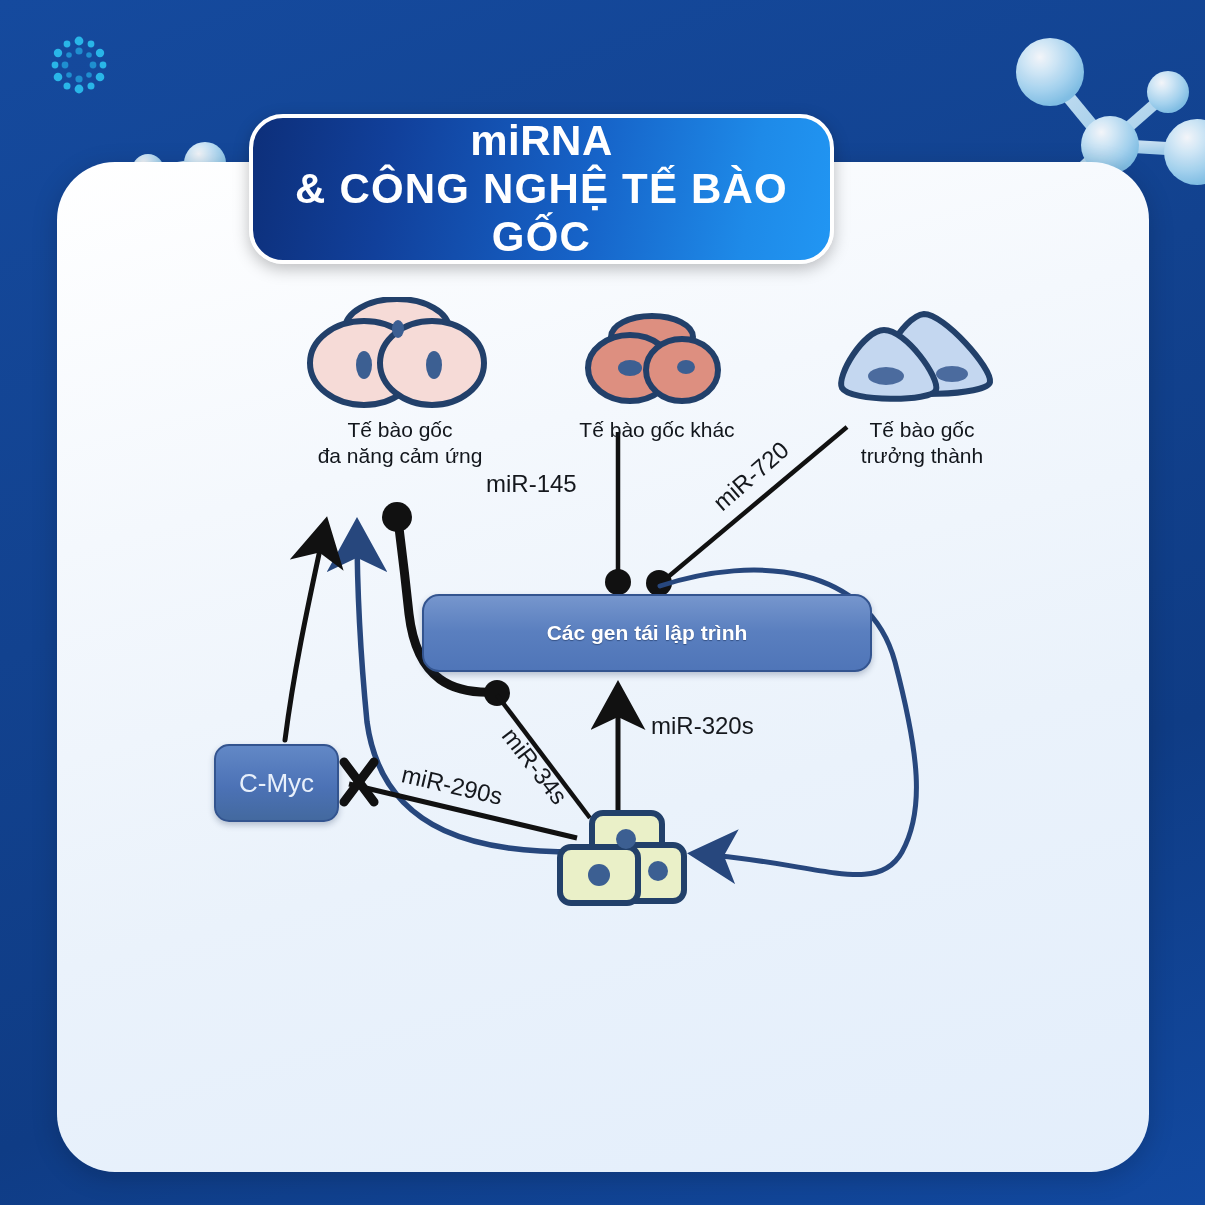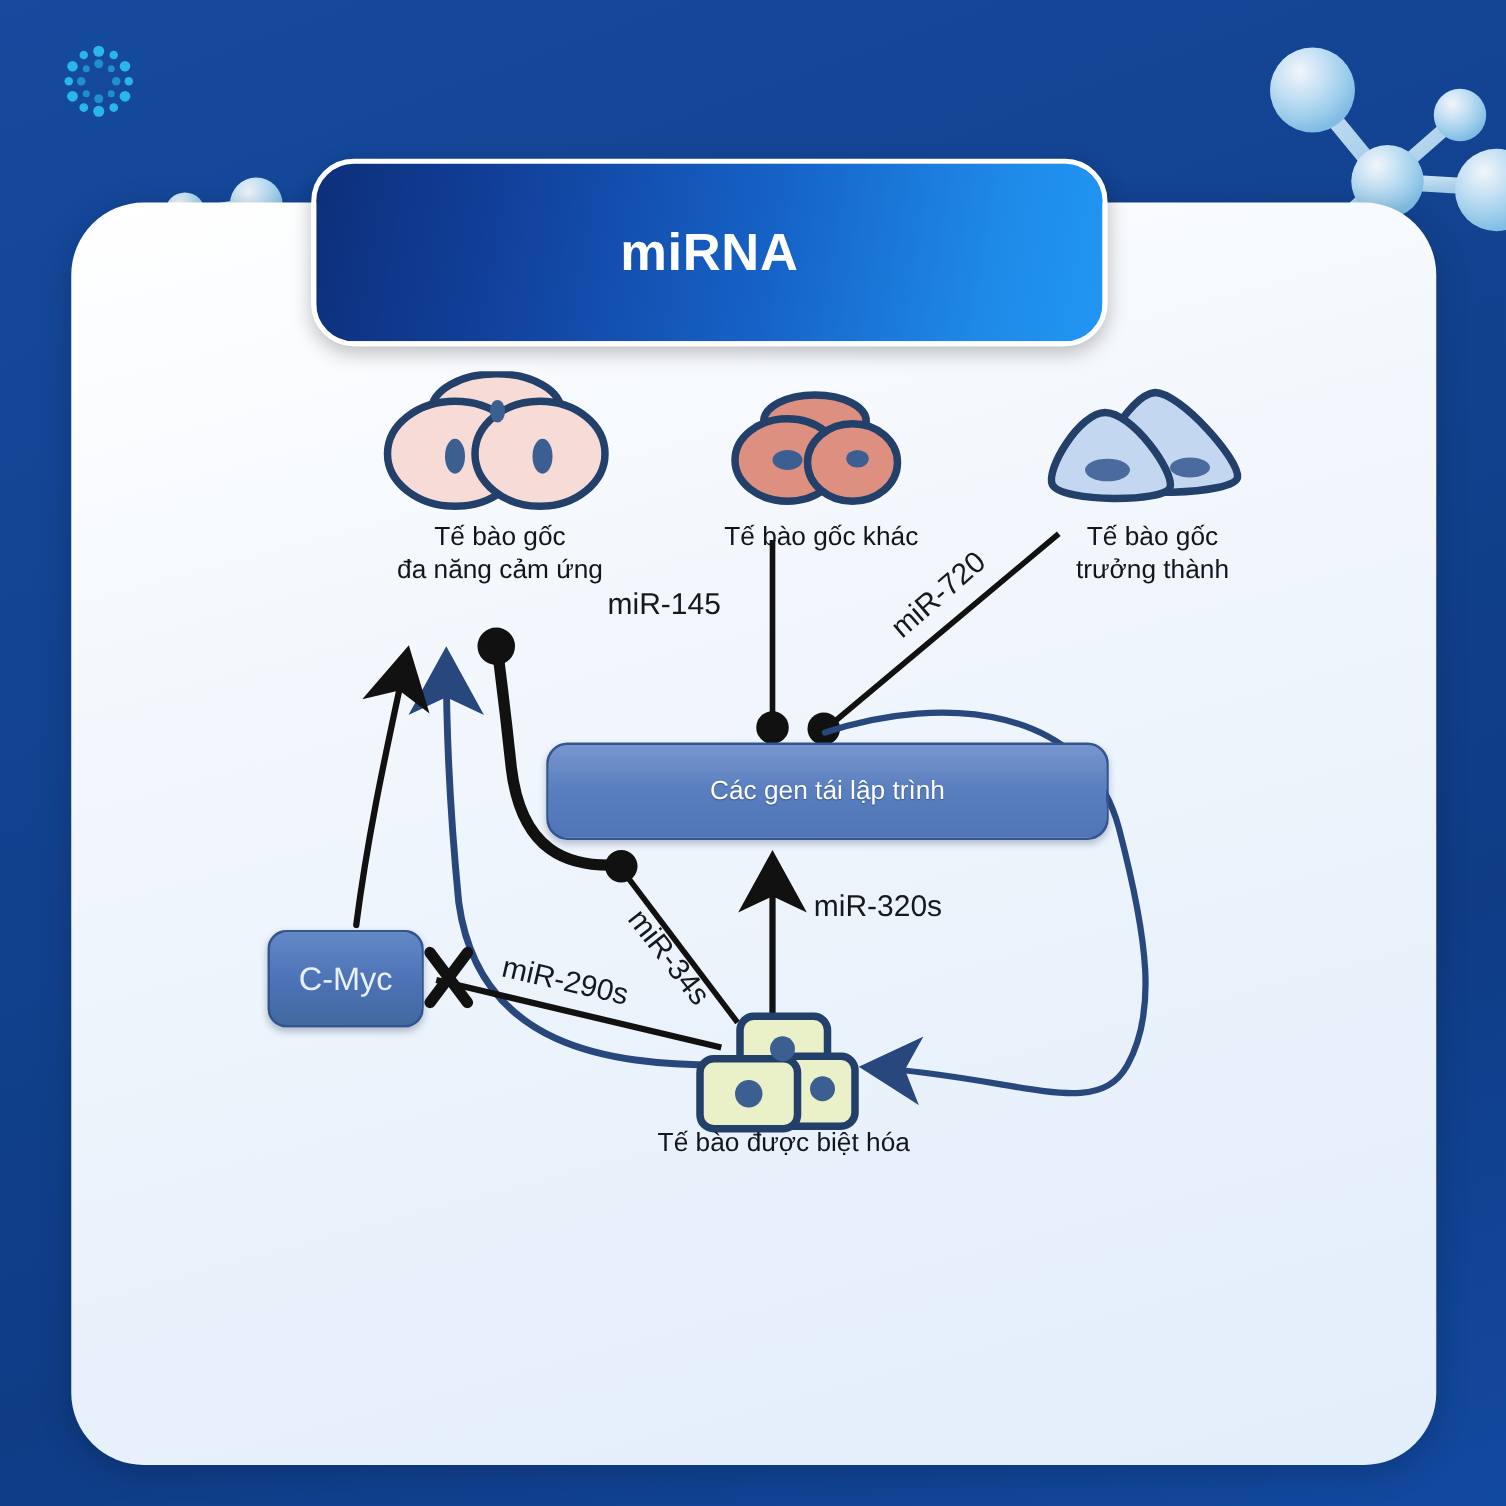--- a/index.html
+++ b/index.html
@@ -31,22 +31,22 @@
     position: absolute; left: 57px; top: 162px;
     width: 1092px; height: 1010px;
     background: linear-gradient(165deg,#ffffff 0%, #f4f8fd 30%, #eaf2fb 62%, #e3eefb 100%);
     border-radius: 58px;
     box-shadow: 0 6px 26px rgba(0,0,0,0.18);
     z-index: 3;
   }
 
   
   .title-banner {
-    position: absolute; left: 249px; top: 127px;
-    width: 637px; height: 150px;
+    position: absolute; left: 249px; top: 114px;
+    width: 585px; height: 150px;
     border-radius: 34px;
     background: linear-gradient(100deg,#0d2f7a 0%, #11409b 24%, #1663c8 58%, #1e8ae8 85%, #2196f3 100%);
     border: 4px solid #ffffff;
     box-shadow: 0 5px 16px rgba(0,0,0,0.25);
     z-index: 7;
     display: flex; flex-direction: column; align-items: center; justify-content: center;
     text-align: center; color: #ffffff;
   }
   .title-line1 { font-size: 42px; font-weight: 700; letter-spacing: 0.5px; line-height: 1.14; }
   .title-line2 { font-size: 42px; font-weight: 700; letter-spacing: 1.2px; line-height: 1.14; }
@@ -56,26 +56,26 @@
 
   .dlabel {
     position: absolute; color: #12161c; font-size: 21px; line-height: 1.22;
     text-align: center; white-space: pre-line;
   }
   .mirlabel {
     position: absolute; color: #15181d; font-size: 24px; white-space: nowrap;
   }
 
   .genebox {
-    position: absolute; left: 380px; top: 432px; width: 450px; height: 78px;
+    position: absolute; left: 365px; top: 432px; width: 450px; height: 78px;
     border-radius: 17px; border: 2px solid #33548f;
     background: linear-gradient(180deg,#7696cd 0%, #5a7fbf 48%, #4f75b8 100%);
     box-shadow: 0 3px 6px rgba(30,50,90,0.28);
     display:flex; flex-direction:column; align-items:center; justify-content:center;
-    color:#ffffff; font-weight:400; font-size:21px; line-height:1.28;
+    color:#ffffff; font-weight:700; font-size:21px; line-height:1.28;
     text-shadow: 0 1px 1px rgba(20,40,80,0.5);
   }
 
   .cmyc {
     position: absolute; left: 157px; top: 582px; width: 125px; height: 78px;
     border-radius: 15px; border: 2px solid #33548f;
     background: linear-gradient(180deg,#6288c6 0%,#4c72b6 55%,#43699f 100%);
     box-shadow: 0 3px 6px rgba(30,50,90,0.28);
     display:flex; align-items:center; justify-content:center;
     color:#e8f0fb; font-size:26px;
@@ -157,20 +157,21 @@
       <circle cx="17" cy="31" r="3.4"></circle>
         <circle cx="21" cy="21" r="2.8"></circle>
     </g>
   </svg>
 </div>
 
 <div class="card"></div>
 
 <div class="title-banner">
   <div class="title-line1">miRNA</div>
+  <div class="title-line2">&amp; CÔNG NGHỆ TẾ BÀO GỐC</div>
 </div>
 
 <div class="diagram">
 
   <svg width="1092" height="1010" viewBox="0 0 1092 1010" style="position:absolute;left:0;top:0;">
     <defs>
       <marker id="ahb" markerWidth="11" markerHeight="11" refX="8" refY="5.5" orient="auto">
         <path d="M0,0 L10,5.5 L0,11 L2.6,5.5 Z" fill="#111111"></path>
       </marker>
       <marker id="ahn" markerWidth="11" markerHeight="11" refX="8" refY="5.5" orient="auto">
@@ -238,21 +239,20 @@
     <circle cx="72" cy="32" r="10" fill="#3c5f92"></circle>
     <circle cx="45" cy="68" r="11" fill="#3c5f92"></circle>
     <circle cx="104" cy="64" r="10" fill="#3c5f92"></circle>
   </svg>
 
   <div class="dlabel" style="left:228px;top:255px;width:230px;">Tế bào gốc
 đa năng cảm ứng</div>
   <div class="dlabel" style="left:480px;top:255px;width:240px;">Tế bào gốc khác</div>
   <div class="dlabel" style="left:745px;top:255px;width:240px;">Tế bào gốc
 trưởng thành</div>
-  <div class="dlabel" style="left:400px;top:740px;width:340px;">Tế bào được biệt hóa</div>
 
   <div class="mirlabel" style="left:404px;top:308px;margin-left:25px;">miR-145</div>
   <div class="mirlabel" style="left:660px;top:330px;transform:rotate(-41deg);transform-origin:left center;">miR-720</div>
   <div class="mirlabel" style="left:572px;top:550px;margin-left:22px;">miR-320s</div>
   <div class="mirlabel" style="left:450px;top:555px;transform:rotate(52deg);transform-origin:left center;">miR-34s</div>
   <div class="mirlabel" style="left:345px;top:598px;transform:rotate(13deg);transform-origin:left center;">miR-290s</div>
 
   <div class="genebox">
     <div>Các gen tái lập trình</div>
   </div>

